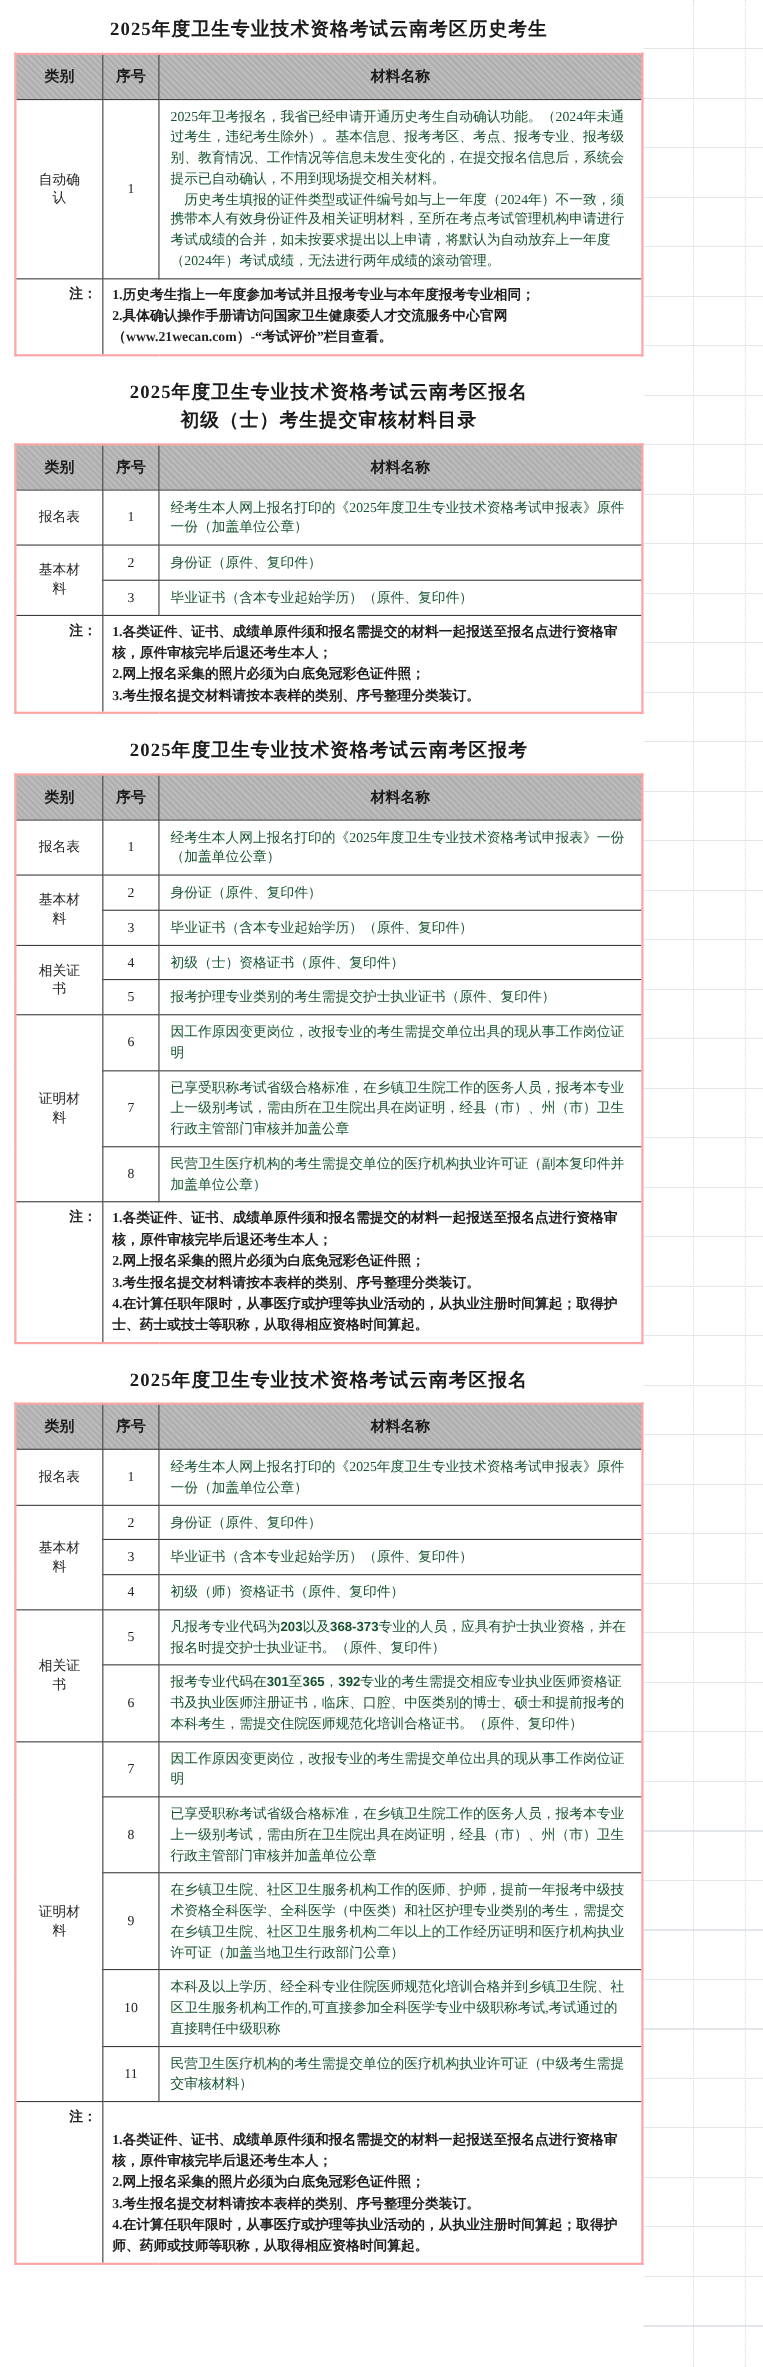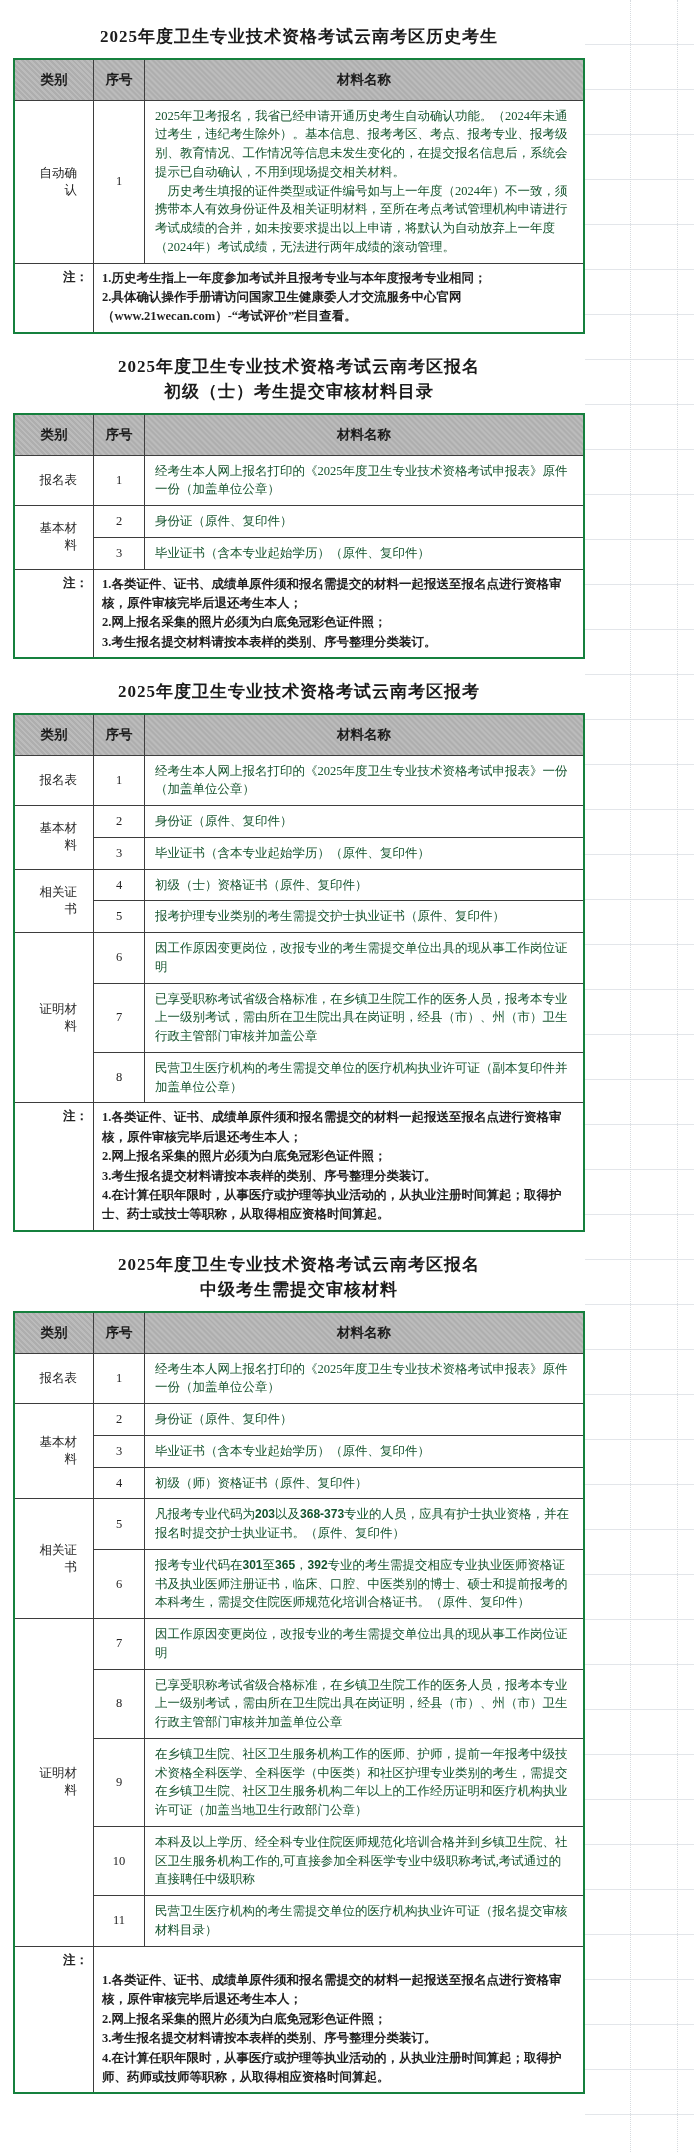--- a/index.html
+++ b/index.html
@@ -9,33 +9,33 @@
     color:#222; position:relative; 
   }
   
   .margin-grid{position:absolute; top:0; bottom:0; left:585px; width:109px;
     background:repeating-linear-gradient(to bottom, transparent 0 44px, #e3e6ea 44px 45px);}
   .grid-v{position:absolute; top:0; bottom:0; width:0; border-left:1px dotted #d7dbdf;}
   .grid-v.v1{left:630px;} .grid-v.v2{left:677px;}
 
   .doc{position:relative; margin-left:13px; width:572px; padding-top:14px;}
 
-  .tbl-section{margin-top:10px;}
+  .tbl-section{margin-top:0;}
   .tbl-section + .tbl-section{margin-top:20px;}
   .section-title{text-align:center; font-weight:700; font-size:17px; line-height:1.5; color:#1b1b1b; letter-spacing:1px;}
 
   table.mat{border-collapse:collapse; width:100%; margin-top:8px; table-layout:fixed;
-    border:2px solid #15803d;}
+    border:2px solid #fca5a5;}
   table.mat th, table.mat td{border:1px solid #3d3d3d;}
   table.mat th{
     background:repeating-linear-gradient(45deg,#aeaeae 0 2px,#bcbcbc 2px 4px);
     font-size:13.5px; font-weight:700; padding:11px 4px; color:#1b1b1b;
   }
   .th-cat{width:70px;} .th-no{width:42px;}
-  td.cat{ text-align:right; font-size:12.5px; padding:4px 16px; color:#242424;font-family:Liberation Mono, monospace;}
+  td.cat{ text-align:center; font-size:12.5px; padding:4px 16px; color:#242424;font-family:Liberation Mono, monospace;}
   td.no{ text-align:center; font-size:12.5px; padding:4px 2px; color:#242424;}
   td.mat-cell{ font-size:12.5px; padding:6px 10px; line-height:1.5; white-space:pre-line; color:#14532d;}
   td.mat-cell b{font-family:"Liberation Sans",sans-serif; font-size:12px;}
   td.note-label{ vertical-align:top; text-align:right; font-weight:700; font-size:12.5px; padding:5px 5px;}
   td.note-content{ font-weight:700; font-size:12.5px; padding:5px 8px; line-height:1.55; white-space:pre-line; color:#1f1f1f;}
 </style>
 </head>
 <body>
 
 <div class="margin-grid"></div>
@@ -163,21 +163,20 @@
 2.网上报名采集的照片必须为白底免冠彩色证件照；
 3.考生报名提交材料请按本表样的类别、序号整理分类装订。
 4.在计算任职年限时，从事医疗或护理等执业活动的，从执业注册时间算起；取得护士、药士或技士等职称，从取得相应资格时间算起。</td>
           </tr>
         </tbody>
       </table>
     </section>
     <section class="tbl-section">
       <div class="section-title">
         <div>2025年度卫生专业技术资格考试云南考区报名</div>
-        <div>中级考生需提交审核材料</div>
       </div>
       <table class="mat">
         <thead>
           <tr>
             <th class="th-cat">类别</th>
             <th class="th-no">序号</th>
             <th class="th-mat">材料名称</th>
           </tr>
         </thead>
         <tbody>
@@ -220,21 +219,21 @@
           <tr>
             <td class="no">9</td>
             <td class="mat-cell">在乡镇卫生院、社区卫生服务机构工作的医师、护师，提前一年报考中级技术资格全科医学、全科医学（中医类）和社区护理专业类别的考生，需提交在乡镇卫生院、社区卫生服务机构二年以上的工作经历证明和医疗机构执业许可证（加盖当地卫生行政部门公章）</td>
           </tr>
           <tr>
             <td class="no">10</td>
             <td class="mat-cell">本科及以上学历、经全科专业住院医师规范化培训合格并到乡镇卫生院、社区卫生服务机构工作的,可直接参加全科医学专业中级职称考试,考试通过的直接聘任中级职称</td>
           </tr>
           <tr>
             <td class="no">11</td>
-            <td class="mat-cell">民营卫生医疗机构的考生需提交单位的医疗机构执业许可证（报名提交审核材料目录）</td>
+            <td class="mat-cell">民营卫生医疗机构的考生需提交单位的医疗机构执业许可证（中级考生需提交审核材料）</td>
           </tr>
           <tr>
             <td class="note-label">注：</td>
             <td class="note-content" colspan="2">
 1.各类证件、证书、成绩单原件须和报名需提交的材料一起报送至报名点进行资格审核，原件审核完毕后退还考生本人；
 2.网上报名采集的照片必须为白底免冠彩色证件照；
 3.考生报名提交材料请按本表样的类别、序号整理分类装订。
 4.在计算任职年限时，从事医疗或护理等执业活动的，从执业注册时间算起；取得护师、药师或技师等职称，从取得相应资格时间算起。</td>
           </tr>
         </tbody>

